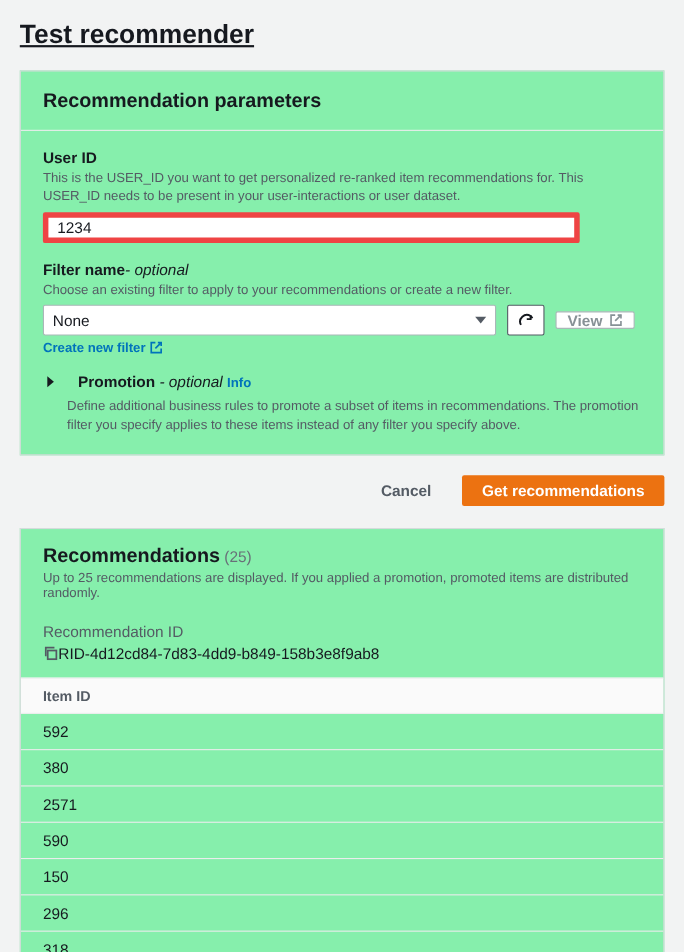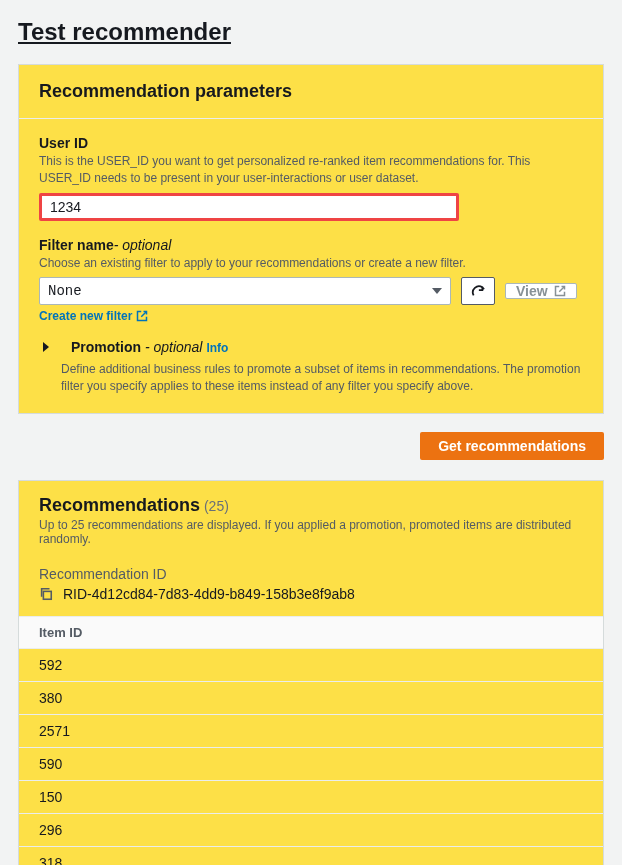--- a/index.html
+++ b/index.html
@@ -12,21 +12,21 @@
       padding: 18px;
     }
     h1.page-title {
       font-size: 24px;
       font-weight: 700;
       color: #16191f;
       margin-bottom: 18px;
       text-decoration: underline;
     }
     .panel {
-      background: #fde047;
+      background: #86efac;
       border: 1px solid #d5dbdb;
       margin-bottom: 18px;
     }
     .panel-header {
       padding: 16px 20px;
       border-bottom: 1px solid #eaeded;
     }
     .panel-header h2 {
       font-size: 18px;
       font-weight: 700;
@@ -47,33 +47,32 @@
       font-style: italic;
       font-weight: 400;
     }
     .description {
       font-size: 12px;
       color: #545b64;
       margin-bottom: 6px;
       line-height: 1.4;
     }
     .text-input {
-      width: 420px;
+      width: 488px;
       height: 28px;
-      border: 3px solid #ef4444;
+      border: 5px solid #ef4444;
       border-radius: 2px;
       padding: 4px 8px;
       font-size: 14px;
       color: #16191f;
     }
     .filter-row { display: flex; gap: 10px; align-items: center; }
     .select-wrap {
       position: relative;
       width: 412px;
-      font-family: Liberation Mono, monospace;
     }
     .select {
       width: 100%;
       height: 28px;
       border: 1px solid #aab7b8;
       border-radius: 2px;
       padding: 4px 8px;
       font-size: 14px;
       background: #fff;
       display: flex;
@@ -173,21 +172,21 @@
     .btn-primary {
       background: #ec7211;
       color: #fff;
     }
     .rec-header { padding: 14px 20px 10px 20px; }
     .rec-header h2 { font-size: 18px; font-weight: 700; display: inline; }
     .rec-count { color: #687078; font-weight: 400; }
     .rec-sub { font-size: 12px; color: #545b64; margin-top: 2px; }
     .rec-id-block { padding: 10px 20px 14px 20px; }
     .rec-id-label { font-size: 14px; color: #545b64; margin-bottom: 4px; }
-    .rec-id-value { display: flex; align-items: center; gap: 10px; font-size: 14px; }
+    .rec-id-value { display: flex; align-items: center; gap: 0; font-size: 14px; }
     .table-header {
       background: #fafafa;
       border-top: 1px solid #eaeded;
       border-bottom: 1px solid #eaeded;
       padding: 8px 20px;
       font-size: 13px;
       font-weight: 700;
       color: #545b64;
     }
     .table-row {
@@ -259,20 +258,21 @@
           <a class="info-link">Info</a>
         </span>
       </div>
       <div class="exp-desc">Define additional business rules to promote a subset of items in recommendations. The promotion filter you specify applies to these items instead of any filter you specify above.</div>
     </div>
 
   </div>
 </div>
 
 <div class="action-row">
+  <button class="btn btn-link">Cancel</button>
   <button class="btn btn-primary">Get recommendations</button>
 </div>
 
 <div class="panel" style="margin-bottom:0;">
   <div class="rec-header">
     <div>
       <h2>Recommendations</h2>
       <span class="rec-count">(25)</span>
     </div>
     <div class="rec-sub">Up to 25 recommendations are displayed. If you applied a promotion, promoted items are distributed randomly.</div>

